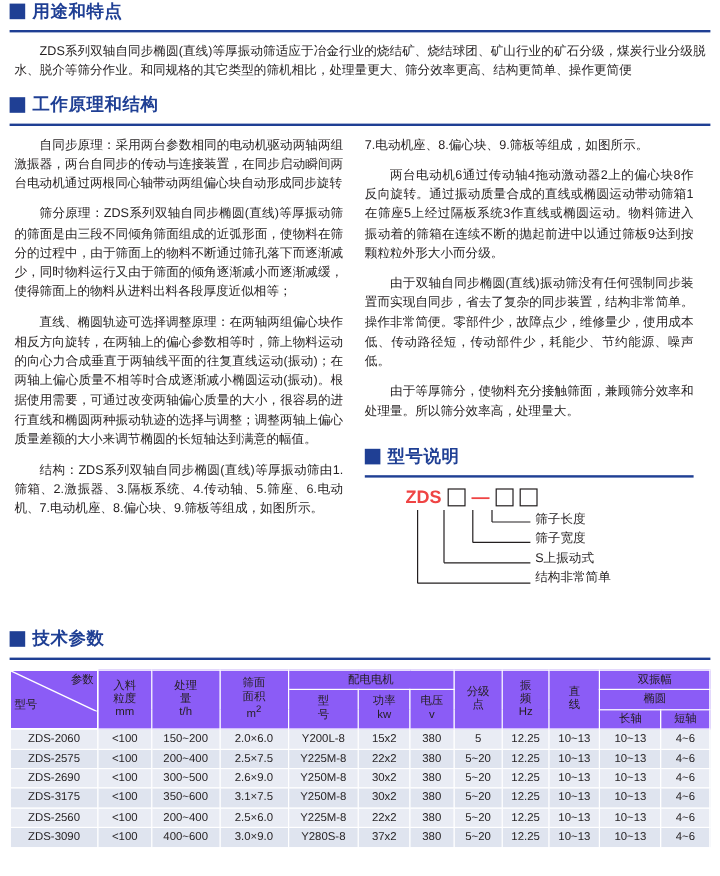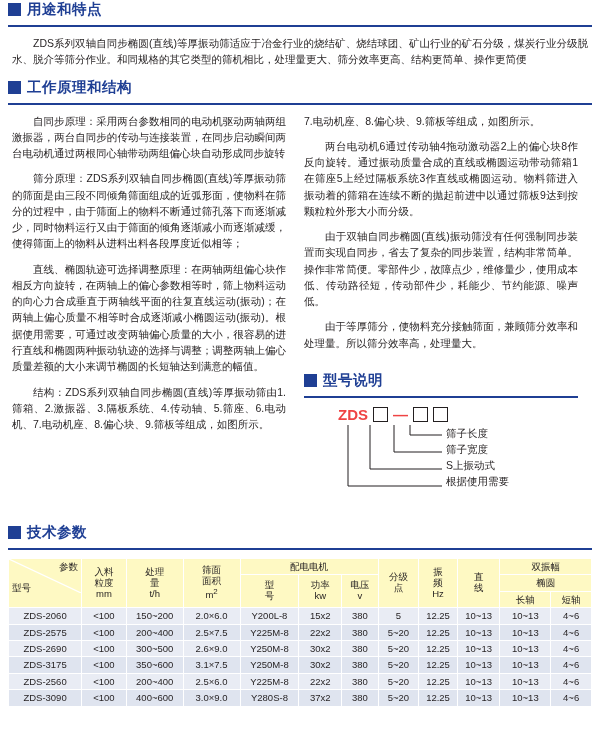--- a/index.html
+++ b/index.html
@@ -126,21 +126,21 @@
     text-align: center;
     padding: 2px 1px;
     line-height: 1.2;
   }
   table.spec thead th {
     background: #c6cfe4;
     color: #231f20;
     font-weight: normal;
   }
   table.spec thead th.hdr {
-    background: #fef9c3;
+    background: #8b5cf6;
     margin-top: 26px;
   }
   table.spec tbody td {
     background: #e9ecf4;
   }
   table.spec tbody tr:nth-child(even) td {
     background: #dfe4ef;
   }
   table.spec tbody td.model {
     font-weight: normal;
@@ -229,21 +229,21 @@
             <line x1="56" y1="27" x2="104" y2="27" stroke="#231f20" stroke-width="1"></line>
             <line x1="32" y1="0" x2="32" y2="44" stroke="#231f20" stroke-width="1"></line>
             <line x1="32" y1="44" x2="104" y2="44" stroke="#231f20" stroke-width="1"></line>
             <line x1="10" y1="0" x2="10" y2="61" stroke="#231f20" stroke-width="1"></line>
             <line x1="10" y1="61" x2="104" y2="61" stroke="#231f20" stroke-width="1"></line>
           </svg>
           <div class="leader-labels">
             <div>筛子长度</div>
             <div>筛子宽度</div>
             <div>S上振动式</div>
-            <div>根据使用需要</div>
+            <div>结构非常简单</div>
           </div>
         </div>
       </div>
     </div>
   </div>
 
   <div class="sec-head" style="margin-top:2px;">
     <span class="marker"></span>
     <span class="title">技术参数</span>
   </div>

